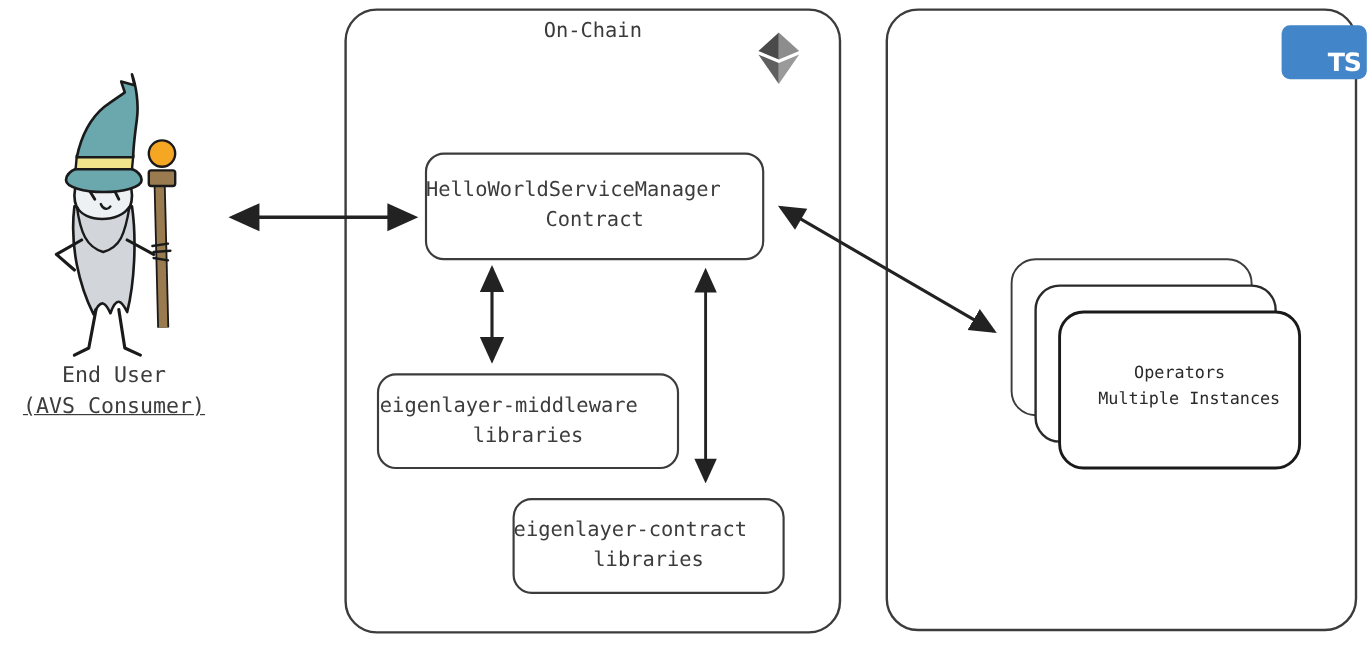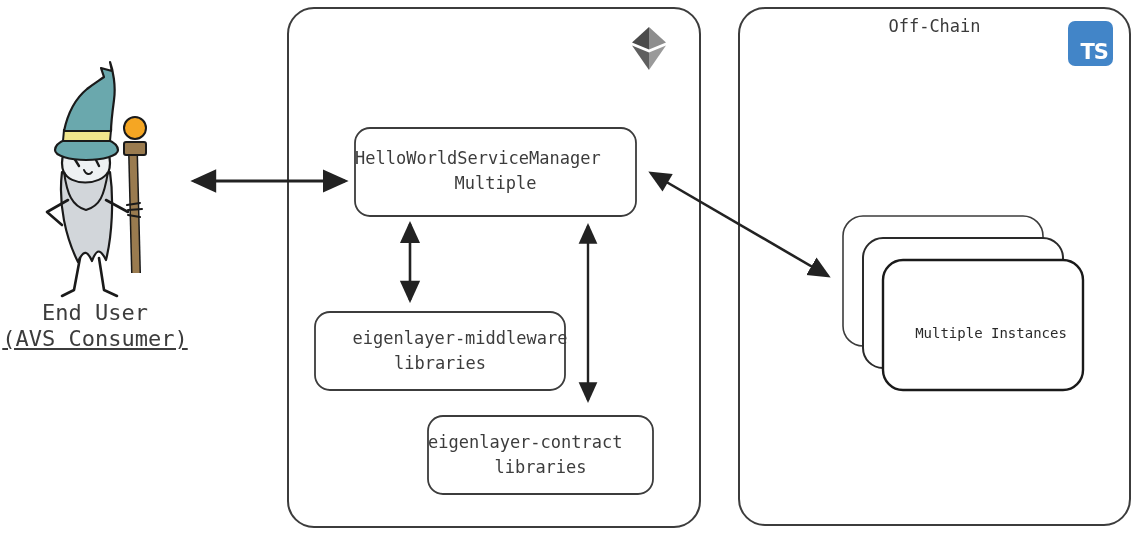--- a/index.html
+++ b/index.html
@@ -40,32 +40,33 @@
   .box-text {
     font-size: 17px;
     color: #3c3c3c;
   }
   .op-text {
     font-size: 14px;
     color: #2a2a2a;
     line-height: 22px;
   }
   .user-caption {
-    font-size: 22px;
+    font-size: 18px;
     color: #3c3c3c;
     line-height: 26px;
   }
   .ts-badge {
     position: absolute;
     left: 1068px;
     top: 21px;
     width: 45px;
     height: 45px;
     background: #4285c8;
     border-radius: 7px;
+    padding-left: 26px;
   }
   .ts-badge span {
     position: absolute;
     right: 5px;
     bottom: 2px;
     color: #ffffff;
     font-size: 21px;
     font-weight: bold;
     font-family: "DejaVu Sans", "Liberation Sans", sans-serif;
     letter-spacing: -1px;
@@ -145,34 +146,35 @@
 
       <path d="M106,200 L128,212" stroke="#1a1a1a" stroke-width="2.6" fill="none" stroke-linecap="round"></path>
 
       <path d="M127,205 L140,203 M128,210 L142,209 M128,215 L140,217" stroke="#1a1a1a" stroke-width="2" fill="none" stroke-linecap="round"></path>
 
       <path d="M80,258 L74,290 L62,296" stroke="#1a1a1a" stroke-width="2.6" fill="none" stroke-linejoin="round" stroke-linecap="round"></path>
       <path d="M99,258 L104,290 L117,296" stroke="#1a1a1a" stroke-width="2.6" fill="none" stroke-linejoin="round" stroke-linecap="round"></path>
     </g>
   </svg>
 
+  <div class="lbl container-title" style="left:288px; top:14px; width:412px;">On-Chain</div>
 
-  <div class="lbl container-title" style="left:739px; top:14px; width:391px;">Off-Chain</div>
 
   <div class="ts-badge">
     <span>TS</span>
   </div>
 
   <div class="lbl box-text" style="left:355px; top:146px; width:244px;">HelloWorldServiceManager</div>
-  <div class="lbl box-text" style="left:355px; top:171px; width:281px;">Multiple</div>
+  <div class="lbl box-text" style="left:355px; top:171px; width:281px;">Contract</div>
 
-  <div class="lbl box-text" style="left:315px; top:326px; width:218px;padding-left:36px;">eigenlayer-middleware</div>
+  <div class="lbl box-text" style="left:315px; top:326px; width:218px;">eigenlayer-middleware</div>
   <div class="lbl box-text" style="left:315px; top:351px; width:250px;">libraries</div>
 
   <div class="lbl box-text" style="left:428px; top:430px; width:179px;">eigenlayer-contract</div>
   <div class="lbl box-text" style="left:428px; top:455px; width:225px;">libraries</div>
 
+  <div class="lbl op-text" style="left:883px; top:300px; width:200px;">Operators</div>
   <div class="lbl op-text" style="left:883px; top:322px; width:216px;">Multiple Instances</div>
 
   <div class="lbl user-caption" style="left:0px; top:300px; width:190px;">End User</div>
   <div class="lbl user-caption" style="left:0px; top:326px; width:190px;text-decoration:underline;">(AVS Consumer)</div>
 
 </div>
 
 </body></html>

